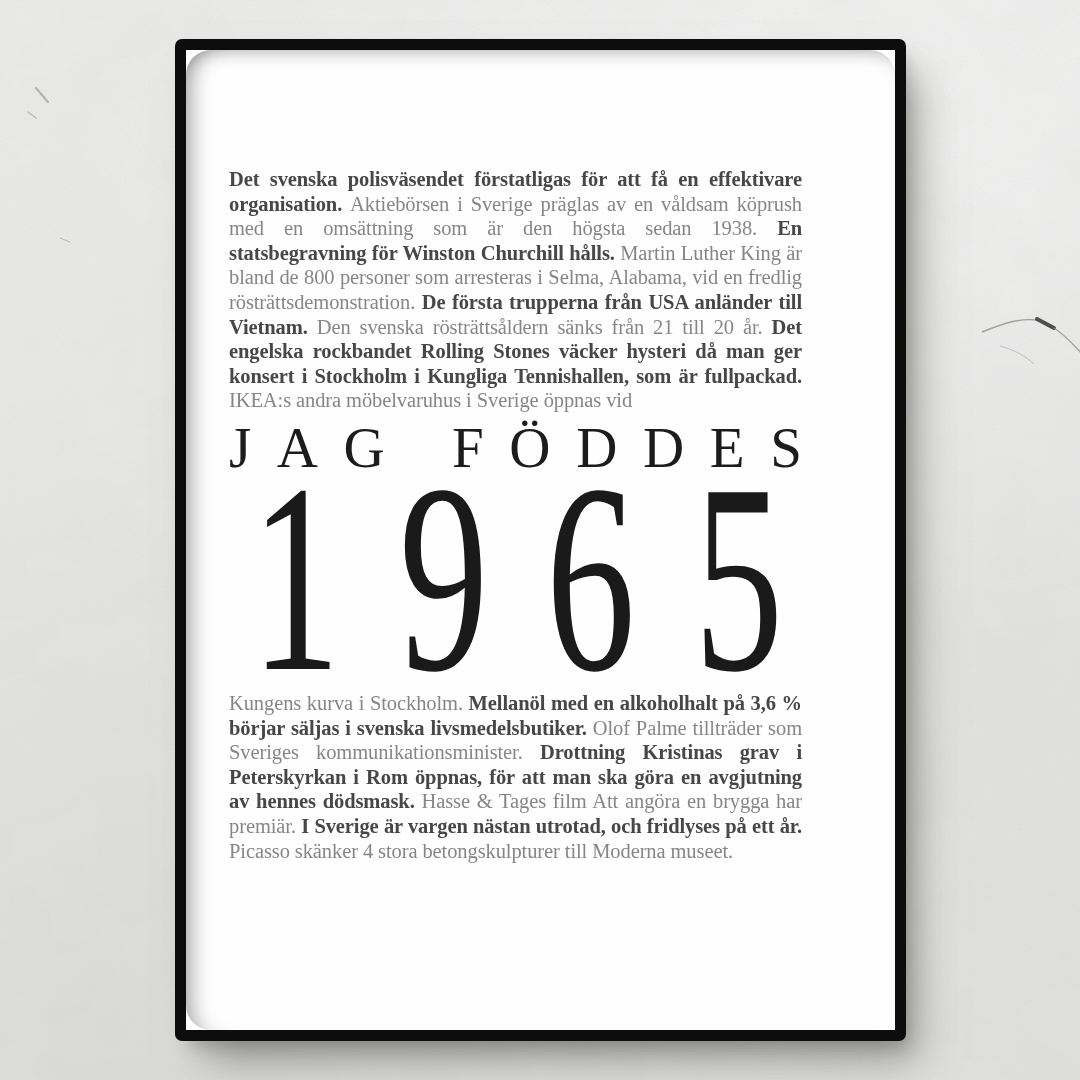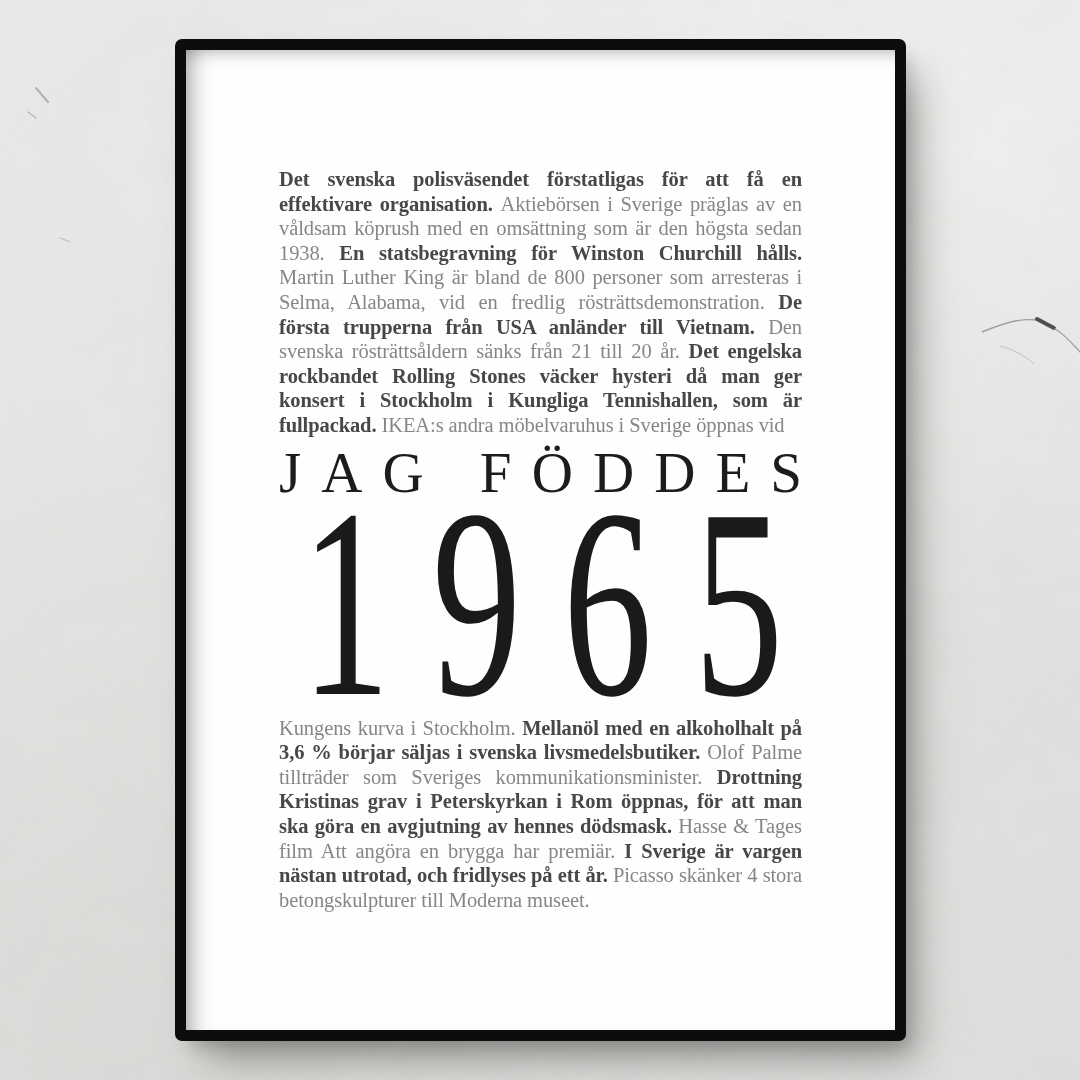--- a/index.html
+++ b/index.html
@@ -35,24 +35,25 @@
     background: #fefefe;
     box-shadow:
       20px 28px 38px -10px rgba(80, 80, 76, 0.50),
       8px 12px 16px -6px rgba(80, 80, 76, 0.28);
   }
   .paper {
     position: absolute;
     inset: 0;
     background: #fefefe;
     box-sizing: border-box;
-    padding: 117px 93px 0 93px;
+    padding: 117px 93px 0 43px;
     box-shadow:
       inset 18px 4px 22px -14px rgba(0, 0, 0, 0.38),
       inset 0 16px 20px -16px rgba(0, 0, 0, 0.25);
+    border-radius: 25px;
   }
 
   
   .para {
     margin: 0;
     text-align: justify;
     font-size: 20.5px;
     line-height: 24.6px;
     color: #868686;
     letter-spacing: -0.1px;

